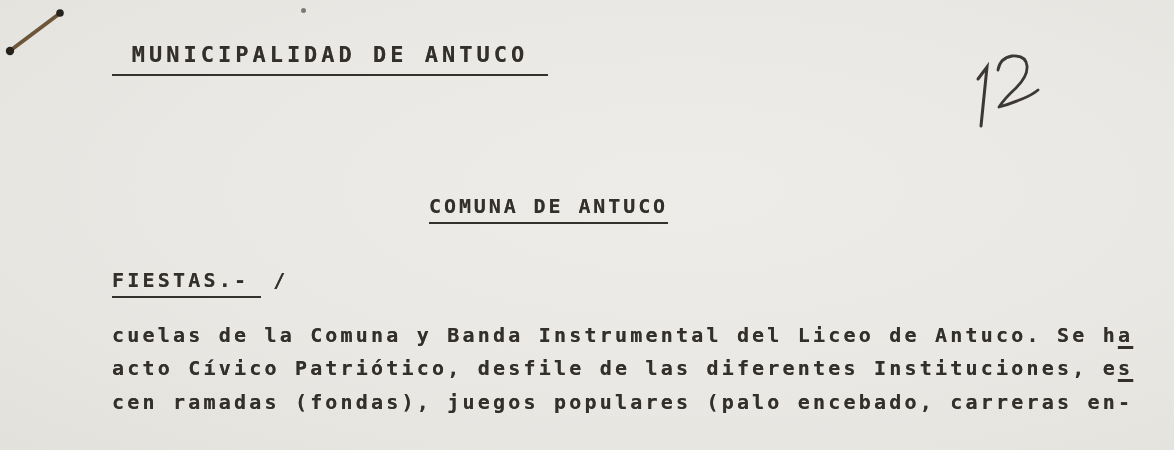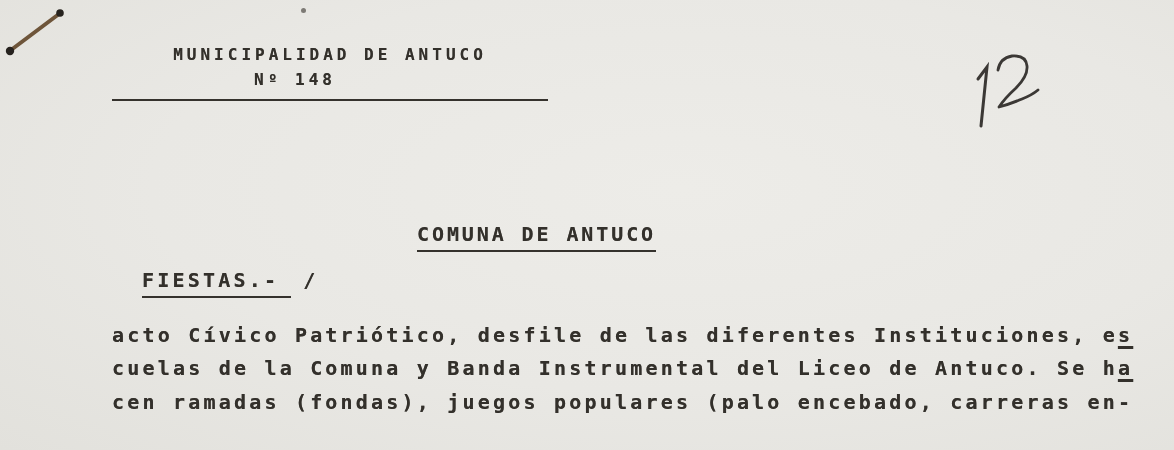--- a/index.html
+++ b/index.html
@@ -20,21 +20,21 @@
     font-weight: bold;
     text-shadow: 0 0 0.6px rgba(46, 43, 39, 0.65);
   }
   
   .letterhead {
     position: absolute;
     left: 112px;
     top: 42px;
     width: 436px;
     text-align: center;
-    font-size: 16px;
+    font-size: 22px;
     letter-spacing: 4px;
     line-height: 25px;
     border-bottom: 2.5px solid #35322d;
     padding-bottom: 7px;
   }
   .letterhead .lh-line3 {
     padding-right: 70px;
   }
   
   .page-number {
@@ -58,39 +58,37 @@
     top: 8px;
     width: 5px;
     height: 5px;
     border-radius: 50%;
     background: #5a5650;
     opacity: 0.75;
   }
   
   .doc-title {
     position: absolute;
-    left: 417px;
+    left: 429px;
     top: 194px;
     font-size: 20px;
     letter-spacing: 2.9px;
-    margin-top: 28px;
   }
   .doc-title .underlined {
     display: inline-block;
     border-bottom: 2.5px solid #35322d;
     padding-bottom: 4px;
   }
   
   .section-heading {
     position: absolute;
     left: 112px;
     top: 268px;
     font-size: 20px;
     letter-spacing: 3.2px;
-    margin-left: 30px;
   }
   .section-heading .underlined {
     display: inline-block;
     border-bottom: 2.5px solid #35322d;
     padding-bottom: 4px;
     padding-right: 12px;
   }
   .section-heading .slash-mark {
     margin-left: 12px;
   }
@@ -120,35 +118,34 @@
     <line x1="11" y1="50" x2="59" y2="14" stroke="#6e553a" stroke-width="4" stroke-linecap="round"></line>
     <line x1="22" y1="42" x2="42" y2="27" stroke="#4a3categorized" stroke-width="0"></line>
     <circle cx="10" cy="51" r="4.2" fill="#26221e"></circle>
     <circle cx="60" cy="13" r="3.8" fill="#26221e"></circle>
   </svg>
 
   <div class="speck"></div>
 
   <div class="letterhead typewritten">
     <div>MUNICIPALIDAD DE ANTUCO</div>
-    <div class="lh-line3">Nº 148</div>
   </div>
 
   <svg class="page-number" role="img" viewBox="0 0 110 100" xmlns="http://www.w3.org/2000/svg" aria-label="12">
     <path d="M 18,33 Q 24,25 27,21 Q 24,50 21,80" fill="none" stroke="#3b3835" stroke-width="3" stroke-linecap="round"></path>
     <path d="M 38,24 Q 40,12 52,10 Q 66,9 67,20 Q 68,30 56,42 Q 45,52 39,61 Q 50,58 62,53 Q 72,49 78,44" fill="none" stroke="#3b3835" stroke-width="2.8" stroke-linecap="round" stroke-linejoin="round"></path>
   </svg>
 
   <div class="doc-title typewritten">
     <span class="underlined">COMUNA DE ANTUCO</span>
   </div>
 
   <div class="section-heading typewritten">
     <span class="underlined">FIESTAS.-</span><span class="slash-mark">/</span>
   </div>
 
   <div class="body-text typewritten">
+    <div><span>cuelas de la Comuna y Banda Instrumental del Liceo de Antuco. Se h</span><span class="hyphen-mark">a</span></div>
     <div><span>acto Cívico Patriótico, desfile de las diferentes Instituciones, e</span><span class="hyphen-mark">s</span></div>
-    <div><span>cuelas de la Comuna y Banda Instrumental del Liceo de Antuco. Se h</span><span class="hyphen-mark">a</span></div>
     <div>cen ramadas (fondas), juegos populares (palo encebado, carreras en-</div>
   </div>
 
 </div>
 
 </body></html>

